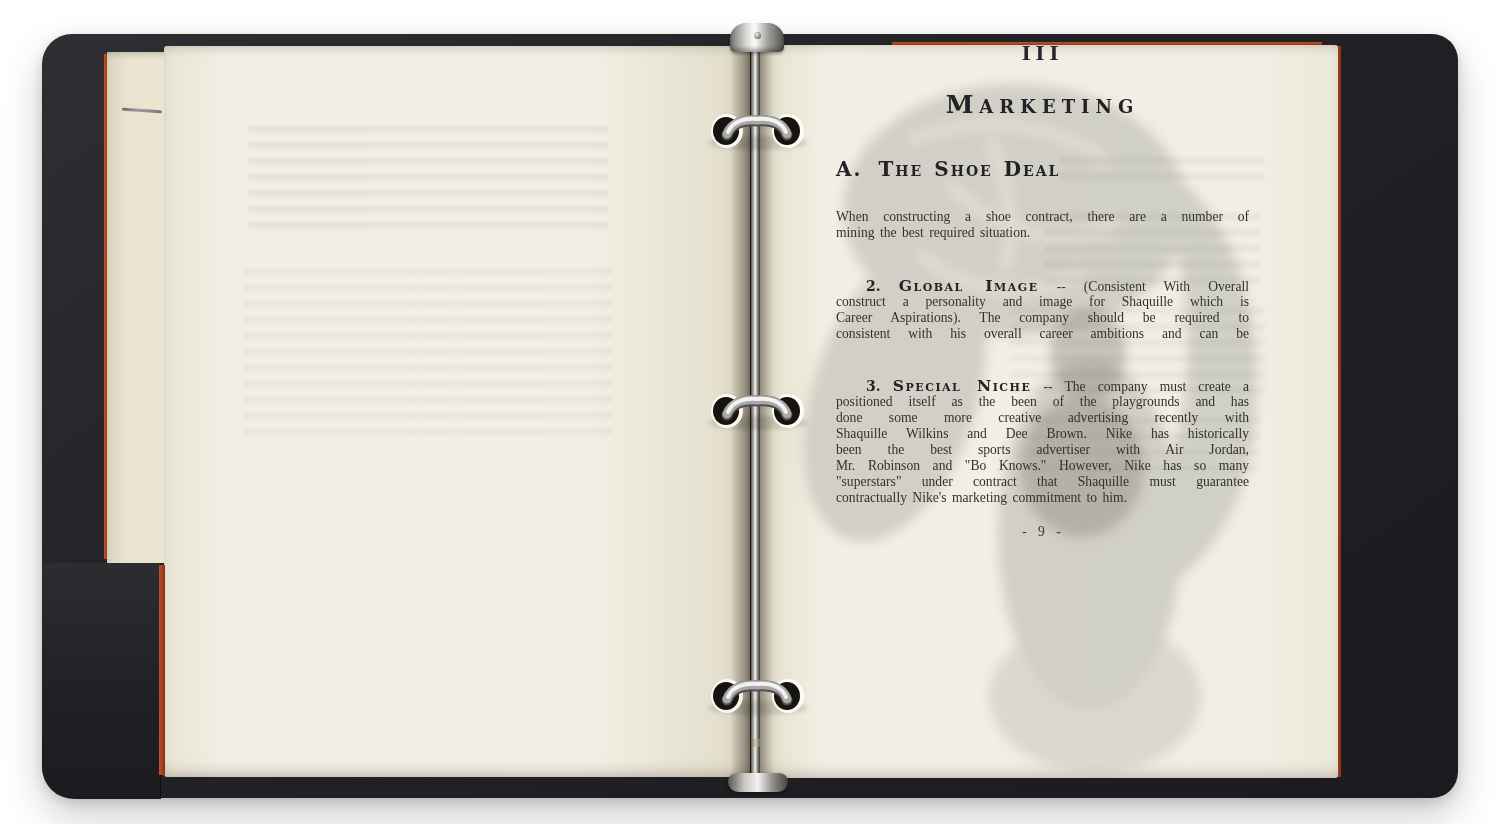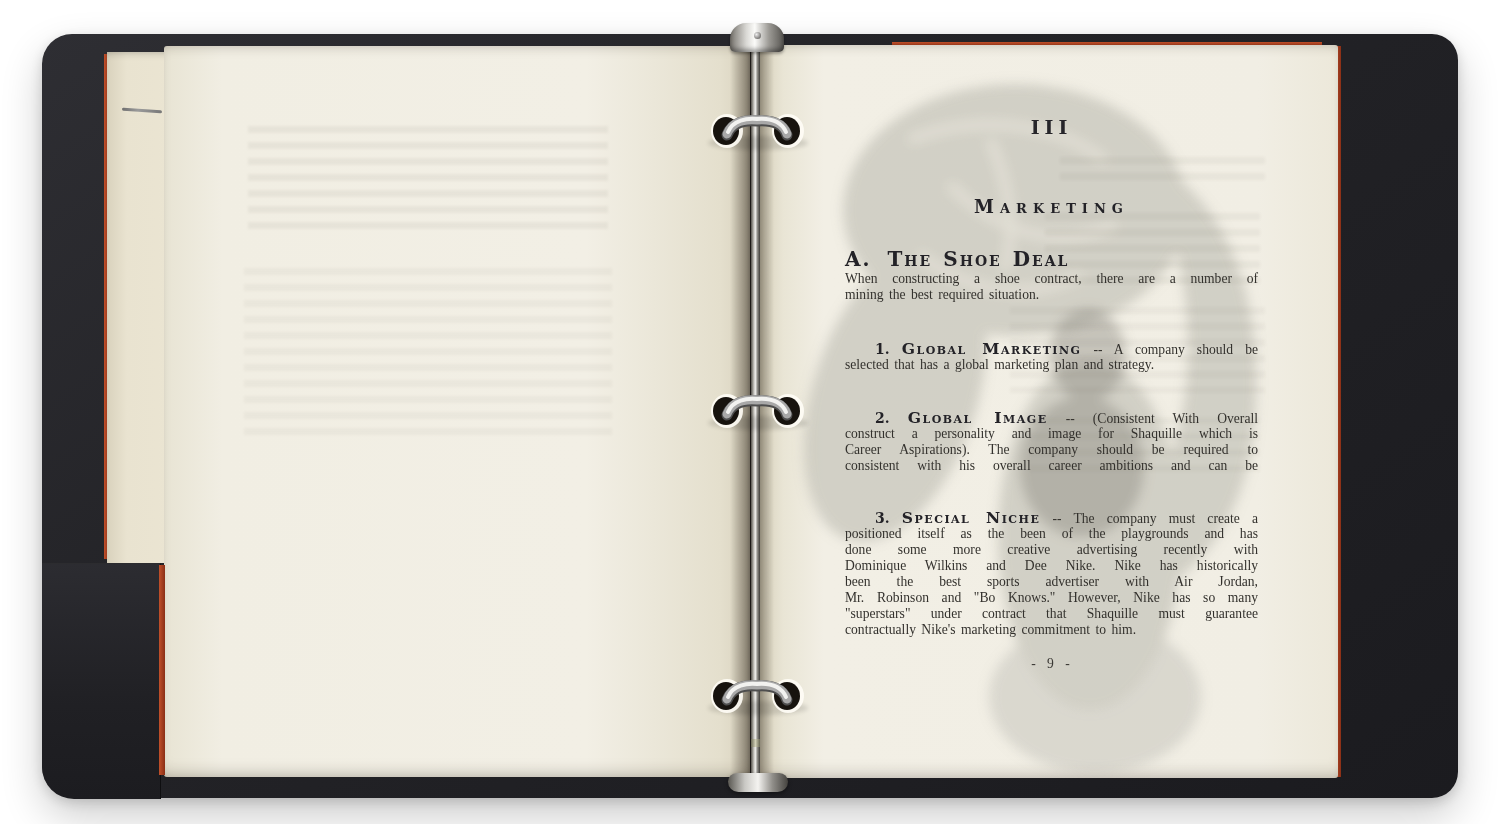--- a/index.html
+++ b/index.html
@@ -48,30 +48,30 @@
         background:radial-gradient(circle at 35% 35%,#efefef,#7b7977 70%,#4c4a47);}
   .foot{position:absolute;left:686px;top:739px;width:60px;height:19px;z-index:9;
         background:linear-gradient(90deg,#5a5852,#c9c8c4 28%,#f4f3f0 50%,#918f8a 74%,#45433f);
         border-radius:10px 10px 12px 12px;box-shadow:0 2px 4px rgba(0,0,0,.4);}
   .rings{position:absolute;left:648px;top:0;z-index:10;}
   
   .ghost{position:absolute;filter:blur(1.6px);
         background:repeating-linear-gradient(180deg,rgba(96,90,76,.55) 0 7px,rgba(0,0,0,0) 7px 16px);}
   
   .wm{position:absolute;left:0;top:0;pointer-events:none;}
-  .content{position:absolute;left:85px;top:0;width:413px;padding-top:74px;
+  .content{position:absolute;left:76px;top:0;width:413px;
         color:#33312d;font-size:13.6px;line-height:16px;word-spacing:2px;}
   .h-chapter{text-align:center;font-family:"DejaVu Serif",serif;font-weight:bold;
         font-size:19px;letter-spacing:5px;color:#26252a;height:22px;}
-  .h-title{margin-top:52px;text-align:center;font-family:"DejaVu Serif",serif;font-weight:bold;
-        font-variant:small-caps;font-size:18px;letter-spacing:6px;color:#232227;height:30px;line-height:28px;}
-  .h-section{margin-top:24px;font-family:"DejaVu Serif",serif;font-weight:bold;
+  .h-title{margin-top:24px;text-align:center;font-family:"DejaVu Serif",serif;font-weight:bold;
+        font-variant:small-caps;font-size:25px;letter-spacing:6px;color:#232227;height:30px;line-height:28px;}
+  .h-section{margin-top:36px;font-family:"DejaVu Serif",serif;font-weight:bold;
         font-variant:small-caps;font-size:20px;letter-spacing:2px;color:#232227;height:24px;line-height:24px;}
   .sec-letter{margin-right:16px;}
-  .intro{}
+  .intro{margin-top:28px;}
   .tline{text-align:justify;text-align-last:justify;height:16px;}
   .tline.tlast{text-align-last:left;}
   .item1{margin-top:38px;} .item2{margin-top:37px;} .item3{margin-top:36px;}
   .item-first{text-indent:30px;}
   .it-num{font-family:"DejaVu Serif",serif;font-weight:bold;font-size:14px;color:#232227;}
   .it-title{font-family:"DejaVu Serif",serif;font-weight:bold;font-variant:small-caps;
         font-size:15.5px;letter-spacing:1.5px;color:#232227;}
   .pagenum{margin-top:18px;text-align:center;letter-spacing:2px;word-spacing:4px;color:#3a3834;}
 </style>
 </head>
@@ -133,42 +133,36 @@
       <div class="content">
         <div class="h-chapter">III</div>
         <div class="h-title">Marketing</div>
         <div class="h-section"><span class="sec-letter">A.</span><span>The Shoe Deal</span></div>
 
         <div class="intro">
             <div class="tline">When constructing a shoe contract, there are a number of</div>
             <div class="tline tlast">mining the best required situation.</div>
           </div>
 
-        <div class="item item1">
-          <div class="tline item-first"><span class="it-num">1.</span> <span class="it-title">Global Marketing</span> <span>-- A company should be</span></div>
-          <div>
-              <div class="tline tlast">selected that has a global marketing plan and strategy.</div>
-            </div>
-        </div>
 
         <div class="item item2">
           <div class="tline item-first"><span class="it-num">2.</span> <span class="it-title">Global Image</span> <span>-- (Consistent With Overall</span></div>
           <div>
               <div class="tline">construct a personality and image for Shaquille which is</div>
               <div class="tline">Career Aspirations).  The company should be required to</div>
               <div class="tline">consistent with his overall career ambitions and can be</div>
             </div>
         </div>
 
         <div class="item item3">
           <div class="tline item-first"><span class="it-num">3.</span> <span class="it-title">Special Niche</span> <span>-- The company must create a</span></div>
           <div>
               <div class="tline">positioned itself as the been of the playgrounds and has</div>
               <div class="tline">done some more creative advertising recently with</div>
-              <div class="tline">Dominique Wilkins and Dee Nike.  Nike has historically</div>
+              <div class="tline">Shaquille Wilkins and Dee Brown.  Nike has historically</div>
               <div class="tline">been the best sports advertiser with Air Jordan,</div>
               <div class="tline">Mr. Robinson and "Bo Knows."  However, Nike has so many</div>
               <div class="tline">"superstars" under contract that Shaquille must guarantee</div>
               <div class="tline tlast">contractually Nike's marketing commitment to him.</div>
             </div>
         </div>
 
         <div class="pagenum">- 9 -</div>
       </div>
     </div>

